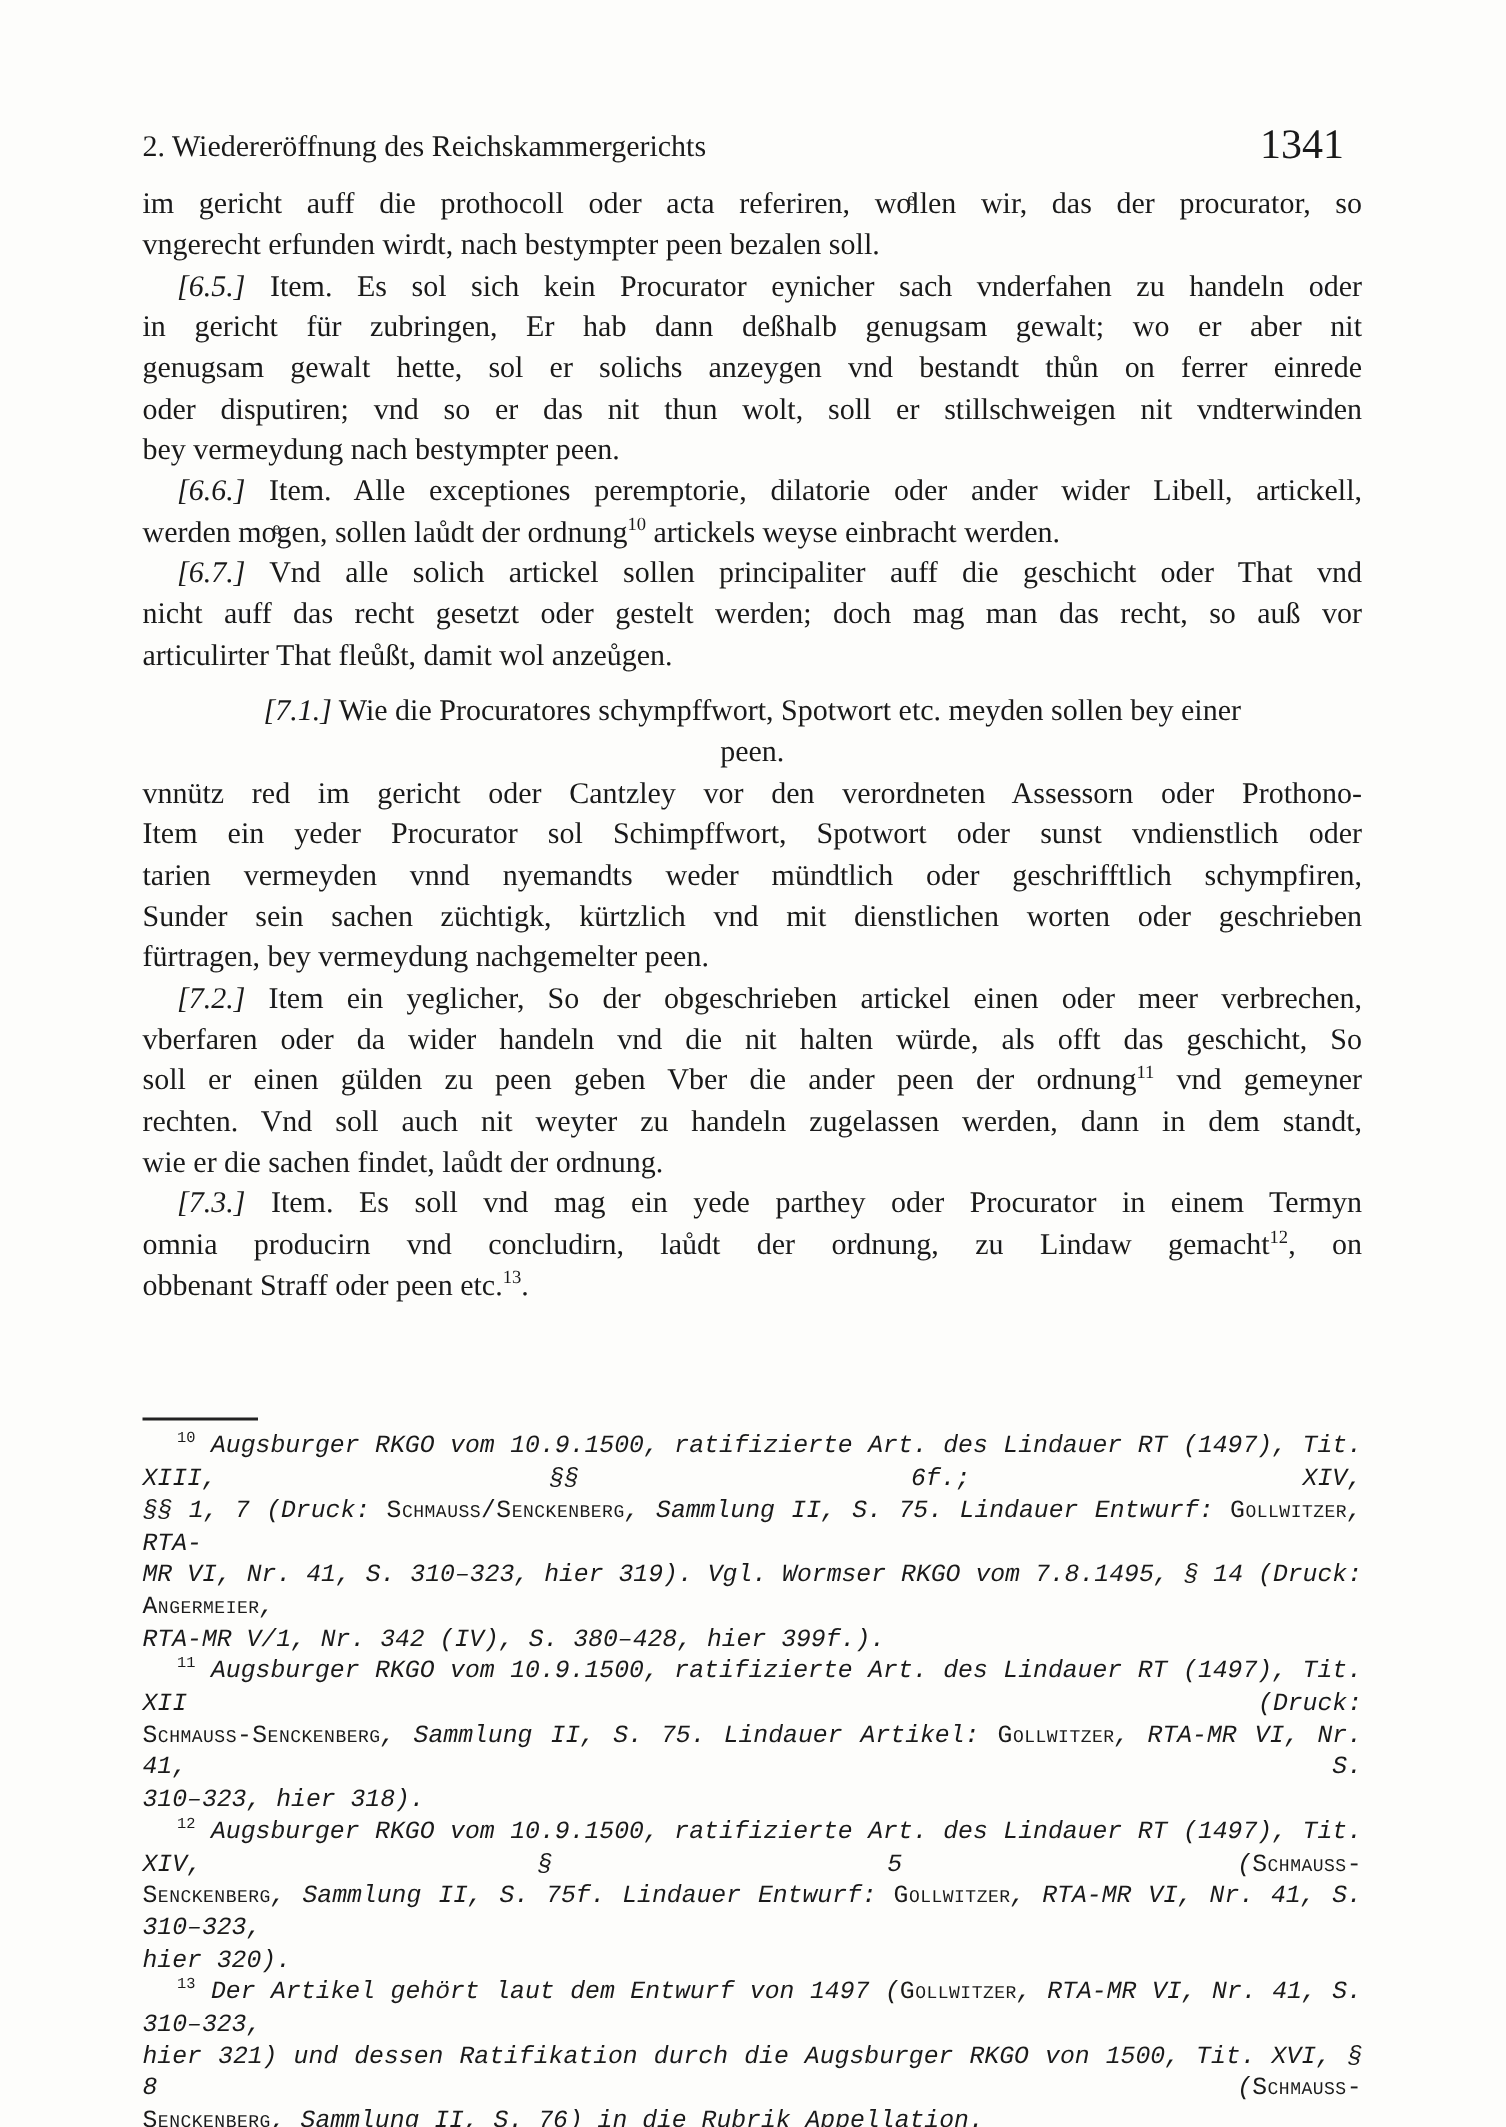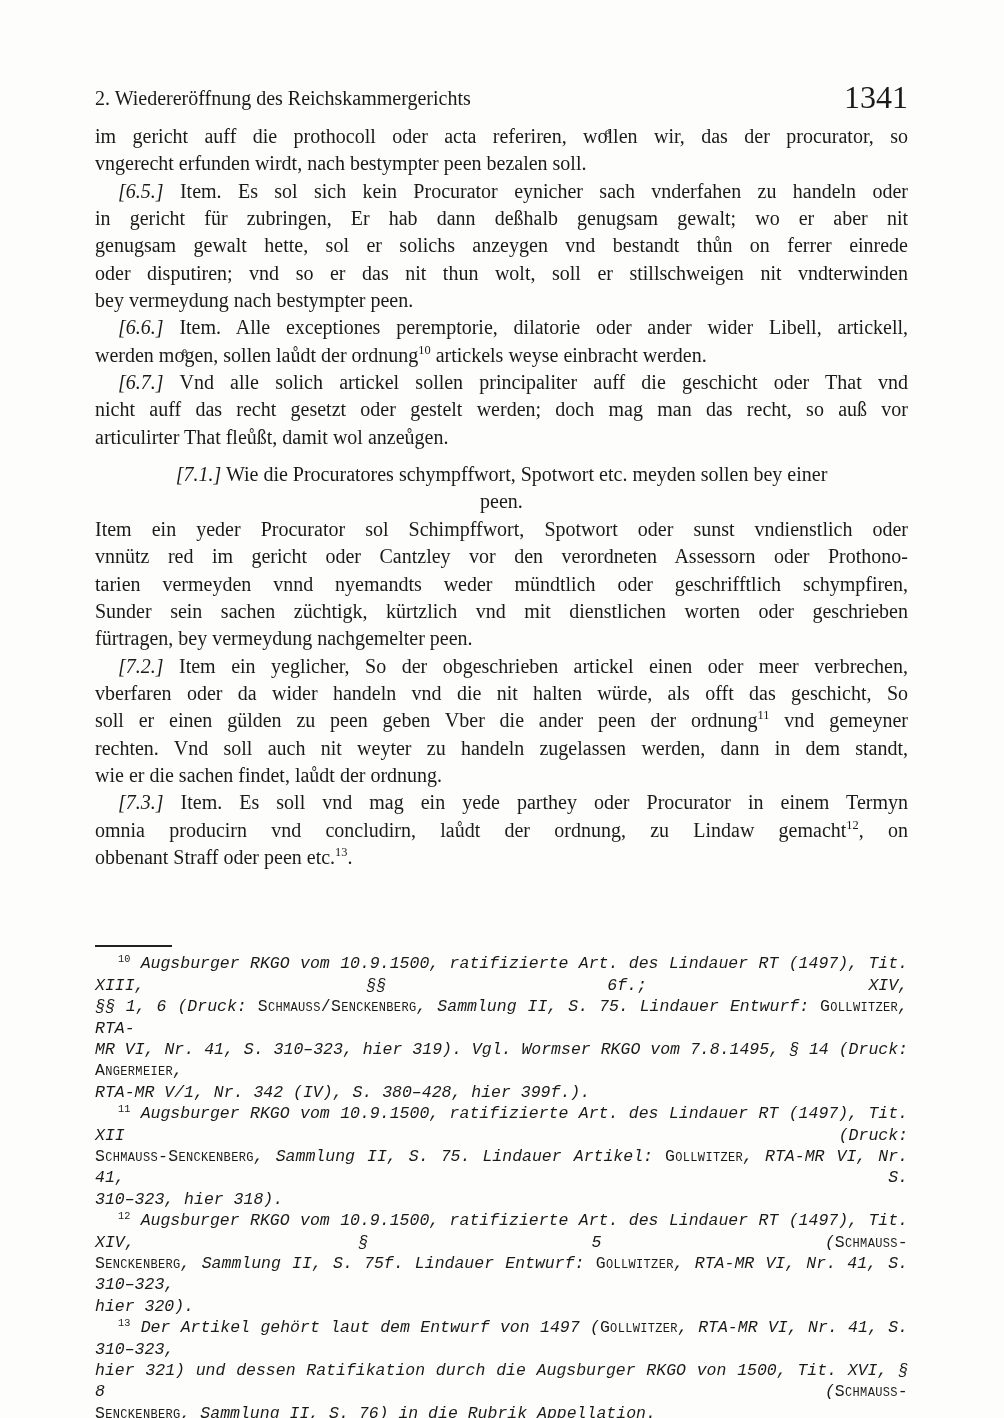--- a/index.html
+++ b/index.html
@@ -20,23 +20,23 @@
   }
   .running-header {
     position: relative;
     height: 24px;
     font-size: 20px;
     line-height: 24px;
     text-align: left;
   }
   .page-number {
     position: absolute;
-    right: 0;
+    right: 12px;
     top: -3px;
-    font-size: 32px;
+    font-size: 28px;
     line-height: 28px;
   }
   .body-text {
     margin-top: 13px;
     font-size: 20px;
     line-height: 27.35px;
   }
   .line {
     text-align: justify;
     text-align-last: justify;
@@ -100,22 +100,22 @@
         <div class="para">
           <div class="line indent"><span class="i">[6.7.]</span><span> Vnd alle solich artickel sollen principaliter auff die geschicht oder That vnd</span></div>
           <div class="line"><span>nicht auff das recht gesetzt oder gestelt werden; doch mag man das recht, so auß vor</span></div>
           <div class="line last"><span>articulirter That fleůßt, damit wol anzeůgen.</span></div>
         </div>
         <div class="para center">
           <div class="line"><span class="i">[7.1.]</span><span> Wie die Procuratores schympffwort, Spotwort etc. meyden sollen bey einer</span></div>
           <div class="line last"><span>peen.</span></div>
         </div>
         <div class="para">
+          <div class="line"><span>vnnütz red im gericht oder Cantzley vor den verordneten Assessorn oder Prothono-</span></div>
           <div class="line"><span>Item ein yeder Procurator sol Schimpffwort, Spotwort oder sunst vndienstlich oder</span></div>
-          <div class="line"><span>vnnütz red im gericht oder Cantzley vor den verordneten Assessorn oder Prothono-</span></div>
           <div class="line"><span>tarien vermeyden vnnd nyemandts weder mündtlich oder geschrifftlich schympfiren,</span></div>
           <div class="line"><span>Sunder sein sachen züchtigk, kürtzlich vnd mit dienstlichen worten oder geschrieben</span></div>
           <div class="line last"><span>fürtragen, bey vermeydung nachgemelter peen.</span></div>
         </div>
         <div class="para">
           <div class="line indent"><span class="i">[7.2.]</span><span> Item ein yeglicher, So der obgeschrieben artickel einen oder meer verbrechen,</span></div>
           <div class="line"><span>vberfaren oder da wider handeln vnd die nit halten würde, als offt das geschicht, So</span></div>
           <div class="line"><span>soll er einen gülden zu peen geben Vber die ander peen der ordnung</span><sup class="fn-ref">11</sup><span> vnd gemeyner</span></div>
           <div class="line"><span>rechten. Vnd soll auch nit weyter zu handeln zugelassen werden, dann in dem standt,</span></div>
           <div class="line last"><span>wie er die sachen findet, laůdt der ordnung.</span></div>
@@ -125,21 +125,21 @@
           <div class="line"><span>omnia producirn vnd concludirn, laůdt der ordnung, zu Lindaw gemacht</span><sup class="fn-ref">12</sup><span>, on</span></div>
           <div class="line last"><span>obbenant Straff oder peen etc.</span><sup class="fn-ref">13</sup><span>.</span></div>
         </div>
       </div>
 
     <div class="footnote-separator"></div>
 
     <div class="footnotes" id="footnotes-container">
         <div class="para">
           <div class="line indent"><sup class="fn-num">10</sup><span class="i"> Augsburger RKGO vom 10.9.1500, ratifizierte Art. des Lindauer RT (1497), Tit. XIII, §§ 6f.; XIV,</span></div>
-          <div class="line"><span class="i">§§ 1, 6 (Druck: </span><span class="sc">Schmauss/Senckenberg</span><span class="i">, </span><span class="i">Sammlung II, S. 75. Lindauer Entwurf: </span><span class="sc">Gollwitzer</span><span class="i">, RTA-</span></div>
+          <div class="line"><span class="i">§§ 1, 7 (Druck: </span><span class="sc">Schmauss/Senckenberg</span><span class="i">, </span><span class="i">Sammlung II, S. 75. Lindauer Entwurf: </span><span class="sc">Gollwitzer</span><span class="i">, RTA-</span></div>
           <div class="line"><span class="i">MR VI, Nr. 41, S. 310–323, hier 319). Vgl. Wormser RKGO vom 7.8.1495, § 14 (Druck: </span><span class="sc">Angermeier</span><span class="i">,</span></div>
           <div class="line last"><span class="i">RTA-MR V/1, Nr. 342 (IV), S. 380–428, hier 399f.).</span></div>
         </div>
         <div class="para">
           <div class="line indent"><sup class="fn-num">11</sup><span class="i"> Augsburger RKGO vom 10.9.1500, ratifizierte Art. des Lindauer RT (1497), Tit. XII (Druck:</span></div>
           <div class="line"><span class="sc">Schmauss-Senckenberg</span><span class="i">, </span><span class="i">Sammlung II, S. 75. Lindauer Artikel: </span><span class="sc">Gollwitzer</span><span class="i">, RTA-MR VI, Nr. 41, S.</span></div>
           <div class="line last"><span class="i">310–323, hier 318).</span></div>
         </div>
         <div class="para">
           <div class="line indent"><sup class="fn-num">12</sup><span class="i"> Augsburger RKGO vom 10.9.1500, ratifizierte Art. des Lindauer RT (1497), Tit. XIV, § 5 (</span><span class="sc">Schmauss-</span></div>

